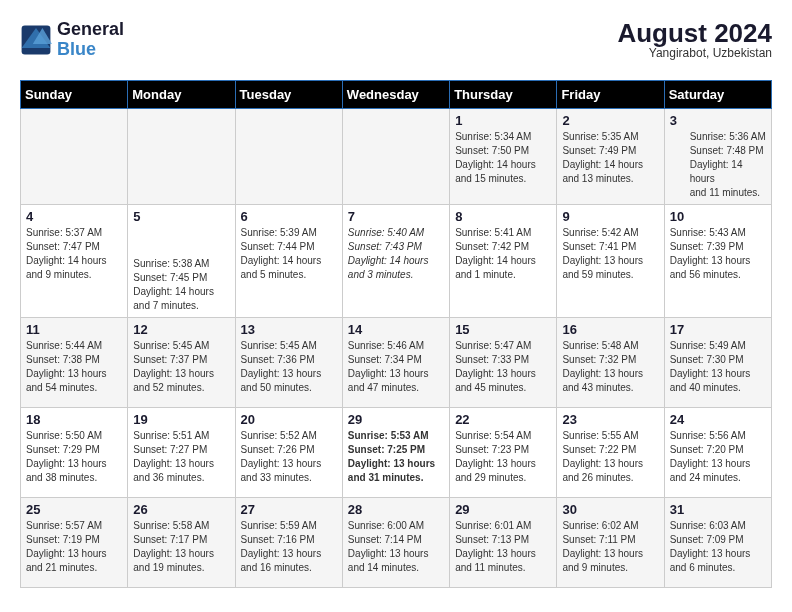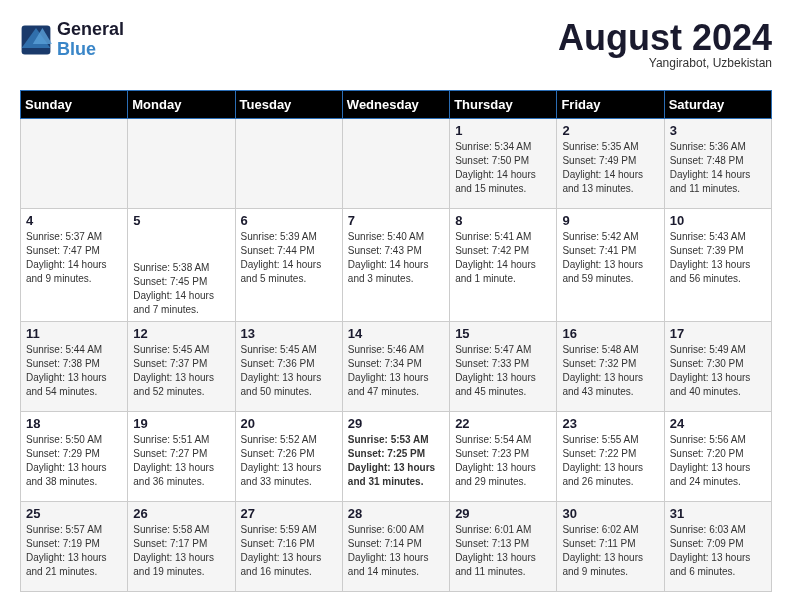--- a/index.html
+++ b/index.html
@@ -28,21 +28,21 @@
       line-height: 1.1;
     }
     .logo-icon {
       width: 32px;
       height: 32px;
     }
     .title-block {
       text-align: right;
     }
     .month-year {
-      font-size: 36px;
+      font-size: 26px;
       font-weight: bold;
       color: #1a1a2e;
       line-height: 1;
     }
     .location {
       font-size: 12px;
       color: #333;
     }
     table {
       width: 100%;
@@ -135,21 +135,21 @@
         </td>
         <td>
           <span class="day-num">2</span>
           <div class="day-info" style="white-space: pre-line;">Sunrise: 5:35 AM
 Sunset: 7:49 PM
 Daylight: 14 hours
 and 13 minutes.</div>
         </td>
         <td>
           <span class="day-num">3</span>
-          <div class="day-info" style="white-space: pre-line;">Sunrise: 5:36 AM
+          <div class="day-info" style="white-space: pre-line; margin-left: 20px;">Sunrise: 5:36 AM
 Sunset: 7:48 PM
 Daylight: 14 hours
 and 11 minutes.</div>
         </td>
       </tr>
       <tr>
         <td>
           <span class="day-num">4</span>
           <div class="day-info" style="white-space: pre-line;">Sunrise: 5:37 AM
 Sunset: 7:47 PM
@@ -165,21 +165,21 @@
         </td>
         <td>
           <span class="day-num">6</span>
           <div class="day-info" style="white-space: pre-line;">Sunrise: 5:39 AM
 Sunset: 7:44 PM
 Daylight: 14 hours
 and 5 minutes.</div>
         </td>
         <td>
           <span class="day-num">7</span>
-          <div class="day-info" style="white-space: pre-line;">Sunrise: 5:40 AM
+          <div class="day-info" style="white-space: pre-line; font-style: italic;">Sunrise: 5:40 AM
 Sunset: 7:43 PM
 Daylight: 14 hours
 and 3 minutes.</div>
         </td>
         <td>
           <span class="day-num">8</span>
           <div class="day-info" style="white-space: pre-line;">Sunrise: 5:41 AM
 Sunset: 7:42 PM
 Daylight: 14 hours
 and 1 minute.</div>

